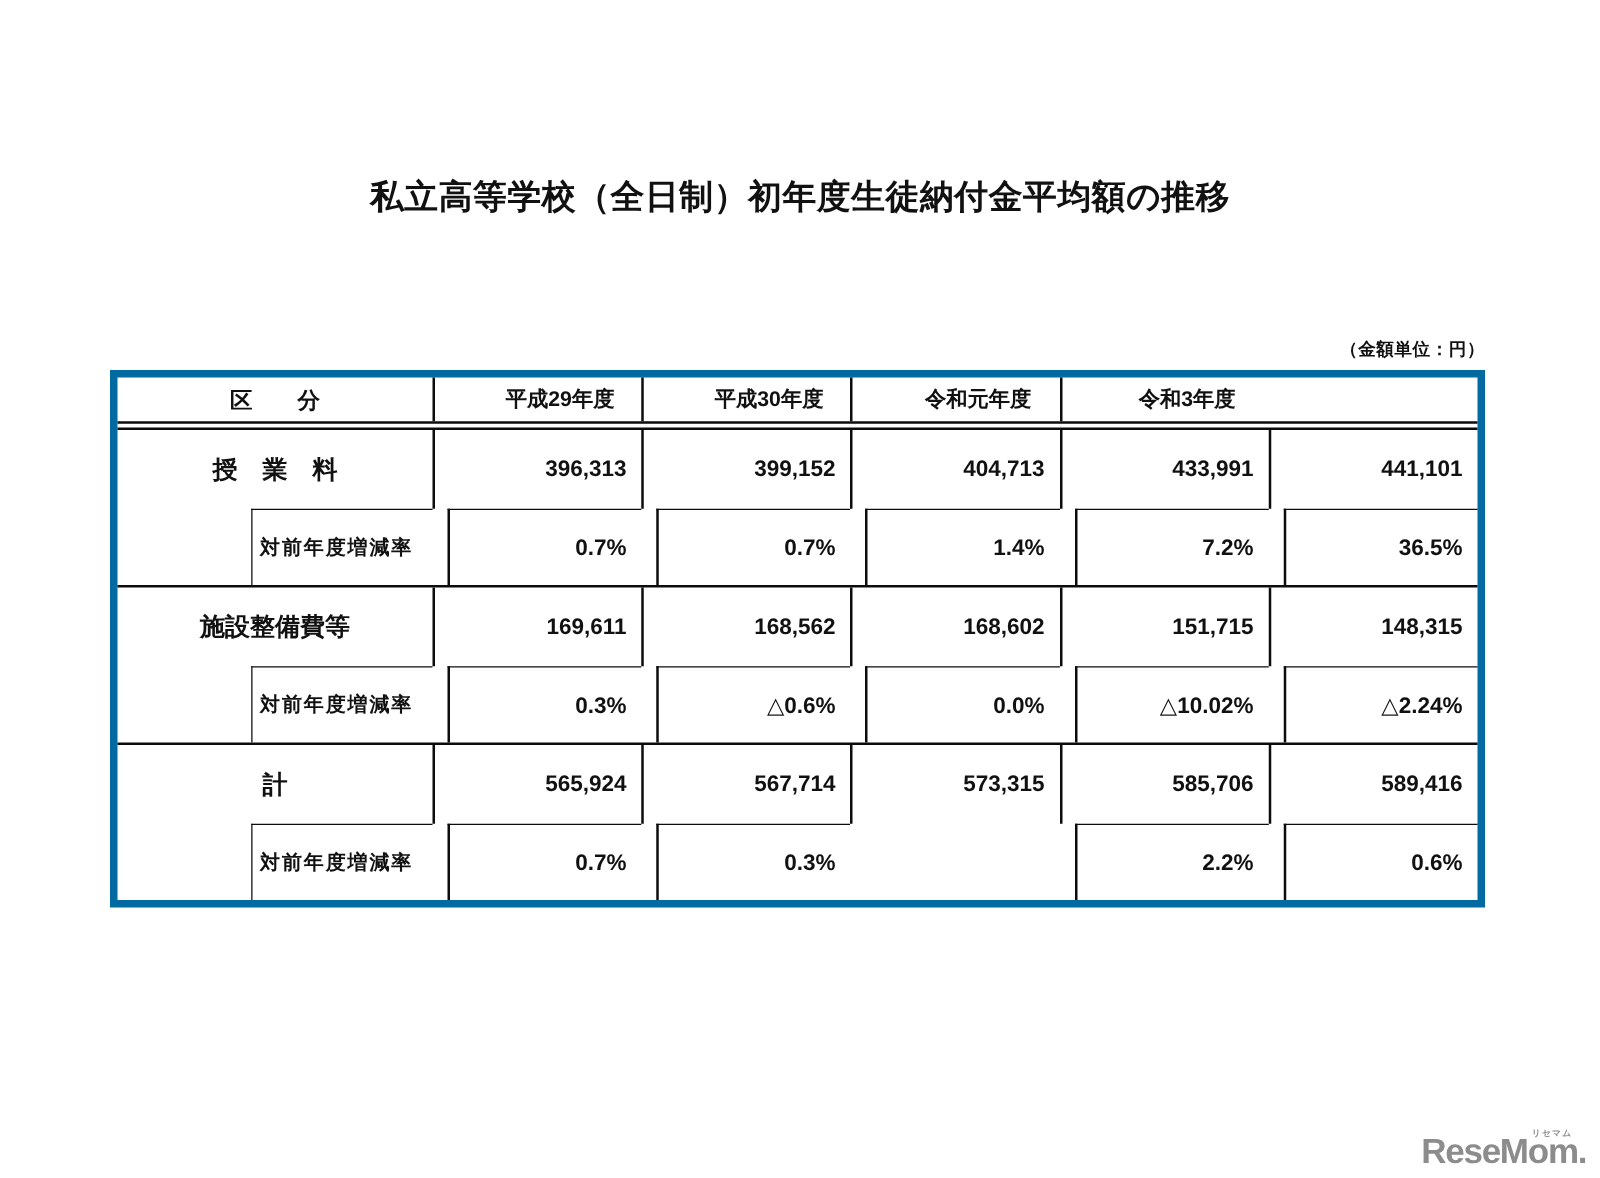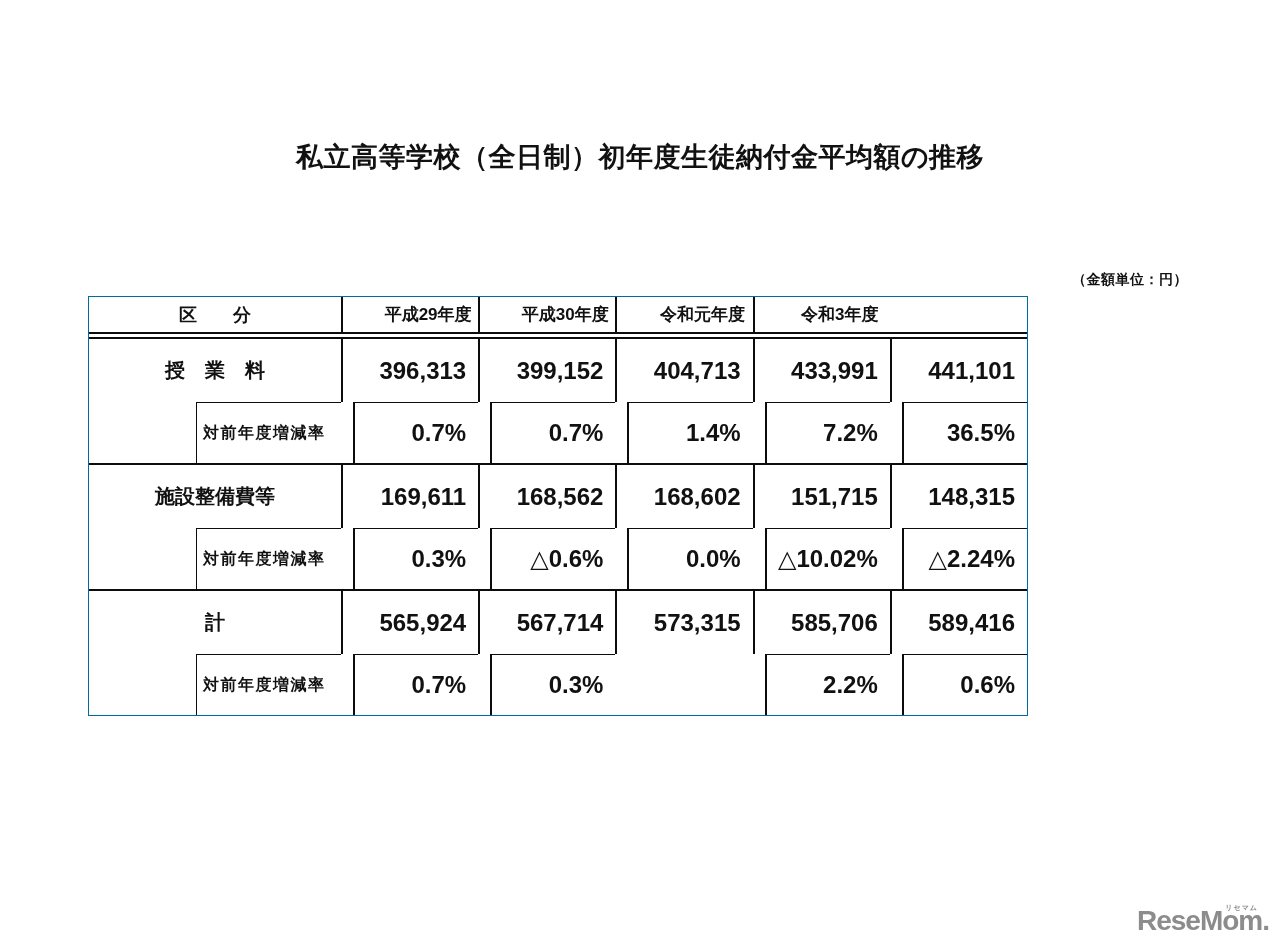--- a/index.html
+++ b/index.html
@@ -16,22 +16,22 @@
   .doc-title {
     position:absolute; top:139px; left:0; width:100%;
     text-align:center; font-size:27px; font-weight:bold; letter-spacing:0.5px;
   }
   .unit-note {
     position:absolute; top:271px; right:92px;
     font-size:14px; font-weight:bold; letter-spacing:0.5px;
   }
 
   .fee-table {
-    position:absolute; left:88px; top:296px; width:940px;
-    border:1px solid #0369a1; background:#fff;
+    position:absolute; left:88px; top:296px; width:1100px;
+    border:6px solid #0369a1; background:#fff;
   }
   .grid7 {
     display:grid;
     grid-template-columns:107px 145px 1fr 1fr 1fr 1fr 1fr;
   }
   .header-row { height:37px; border-bottom:2px solid #0c0c0c; }
   .hcat {
     grid-column:1 / 3;
     display:flex; align-items:center; justify-content:center;
     font-size:18px; font-weight:bold;
@@ -62,21 +62,21 @@
     grid-row:2; grid-column:2 / 3;
     border-top:1.5px solid #0c0c0c; border-left:1.5px solid #0c0c0c;
     display:flex; align-items:center;
     padding-left:6px;
     font-size:16px; font-weight:bold; letter-spacing:1.5px;
     white-space:nowrap;
   }
   .val {
     display:flex; align-items:center; justify-content:flex-end;
     padding-right:12px;
-    font-size:24px; font-weight:bold;
+    font-size:18px; font-weight:bold;
     border-left:2px solid #0c0c0c;
     font-variant-numeric:tabular-nums;
   }
   .r1 { grid-row:1; }
   .r2 { grid-row:2; border-top:1.5px solid #0c0c0c;margin-left:12px; }
   .c1 { grid-column:3; } .c2 { grid-column:4; } .c3 { grid-column:5; }
   .c4 { grid-column:6; } .c5 { grid-column:7; }
 
   .logo {
     position:absolute; right:10px; bottom:7px;

